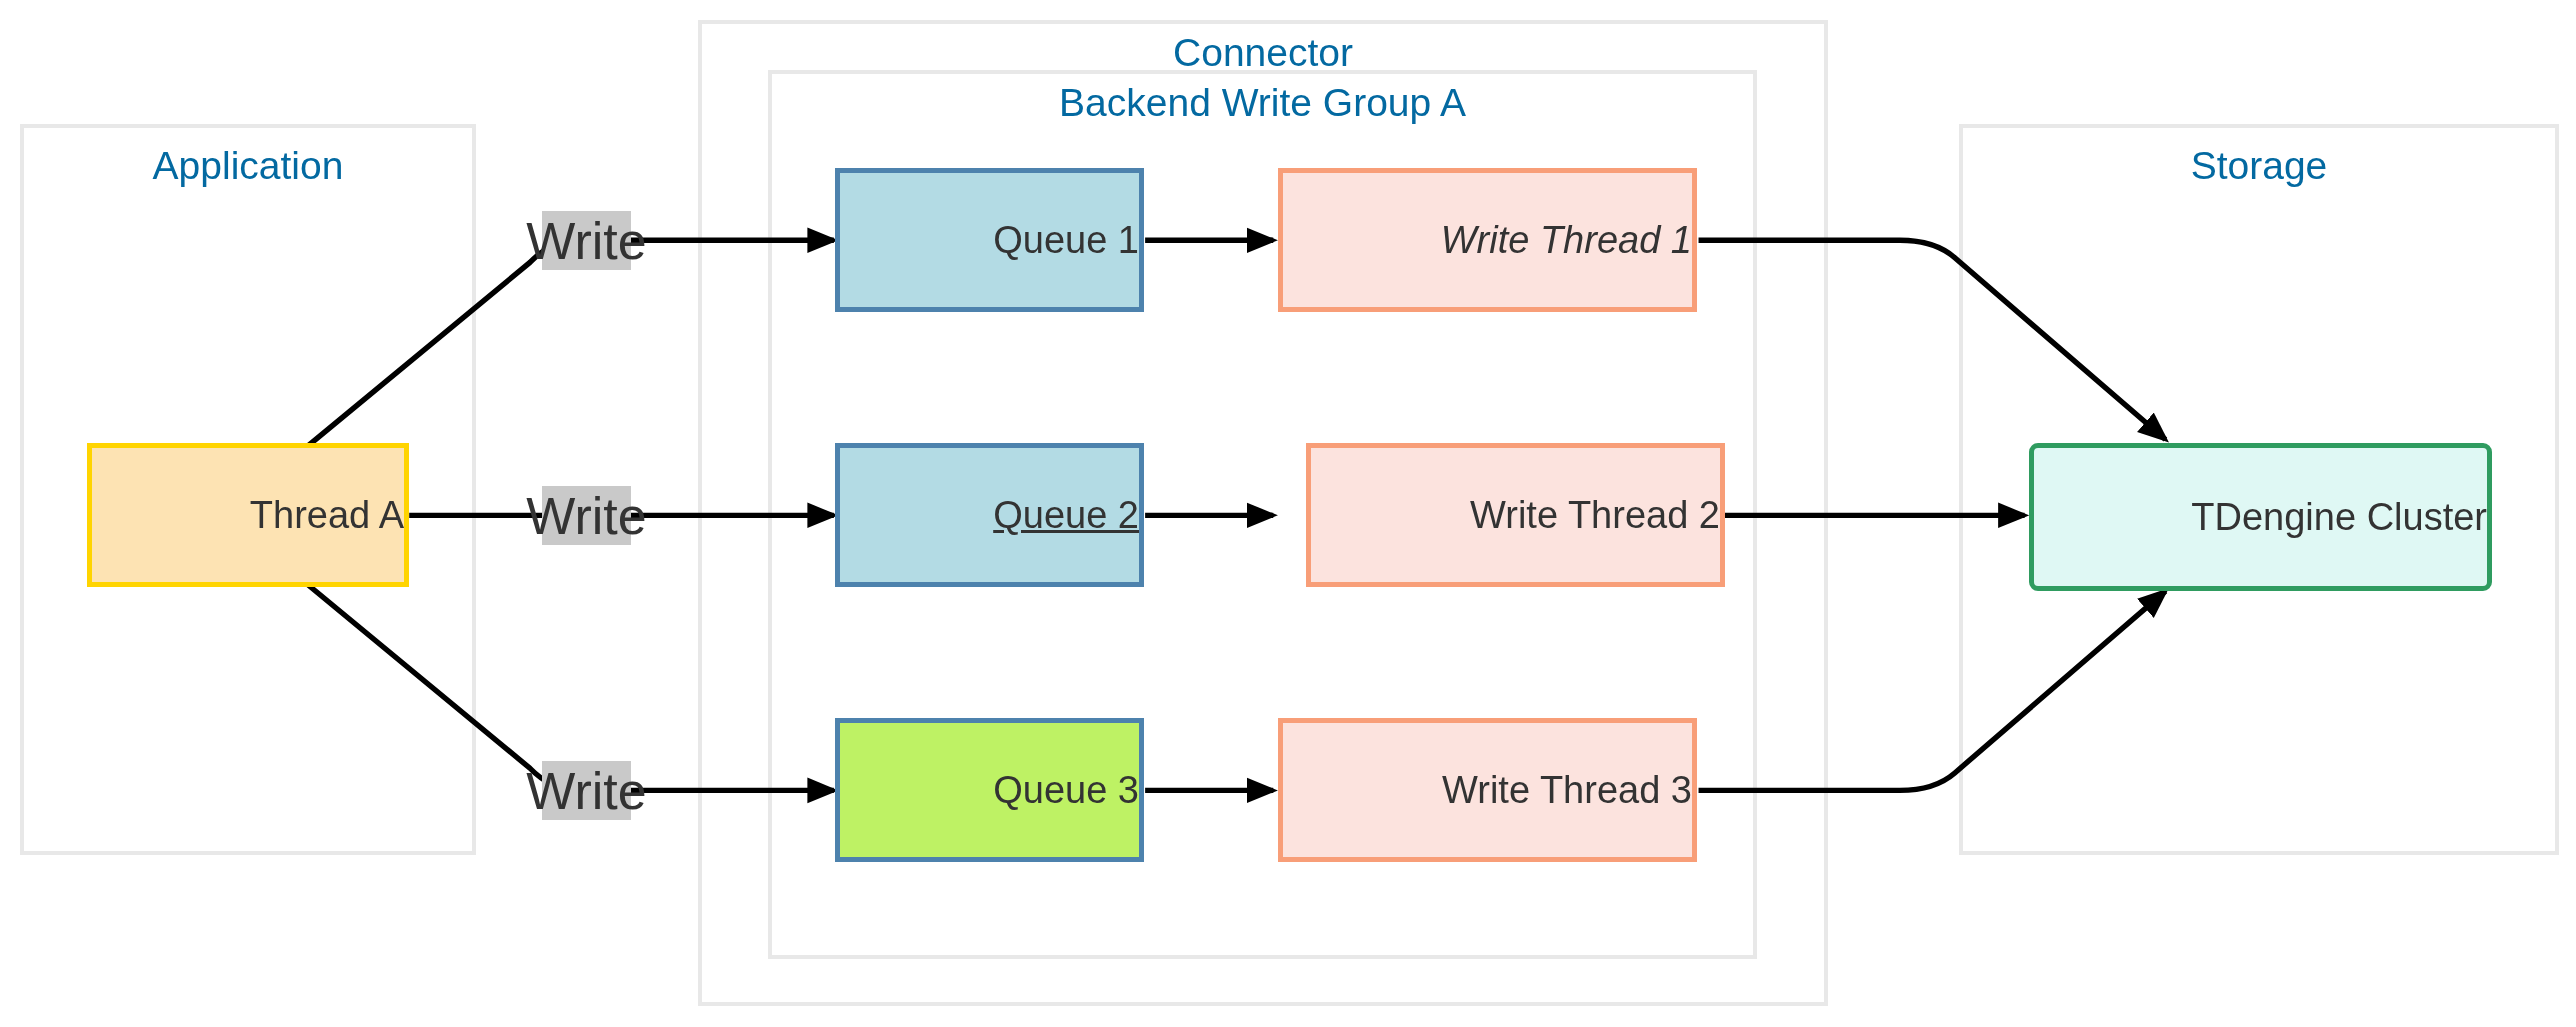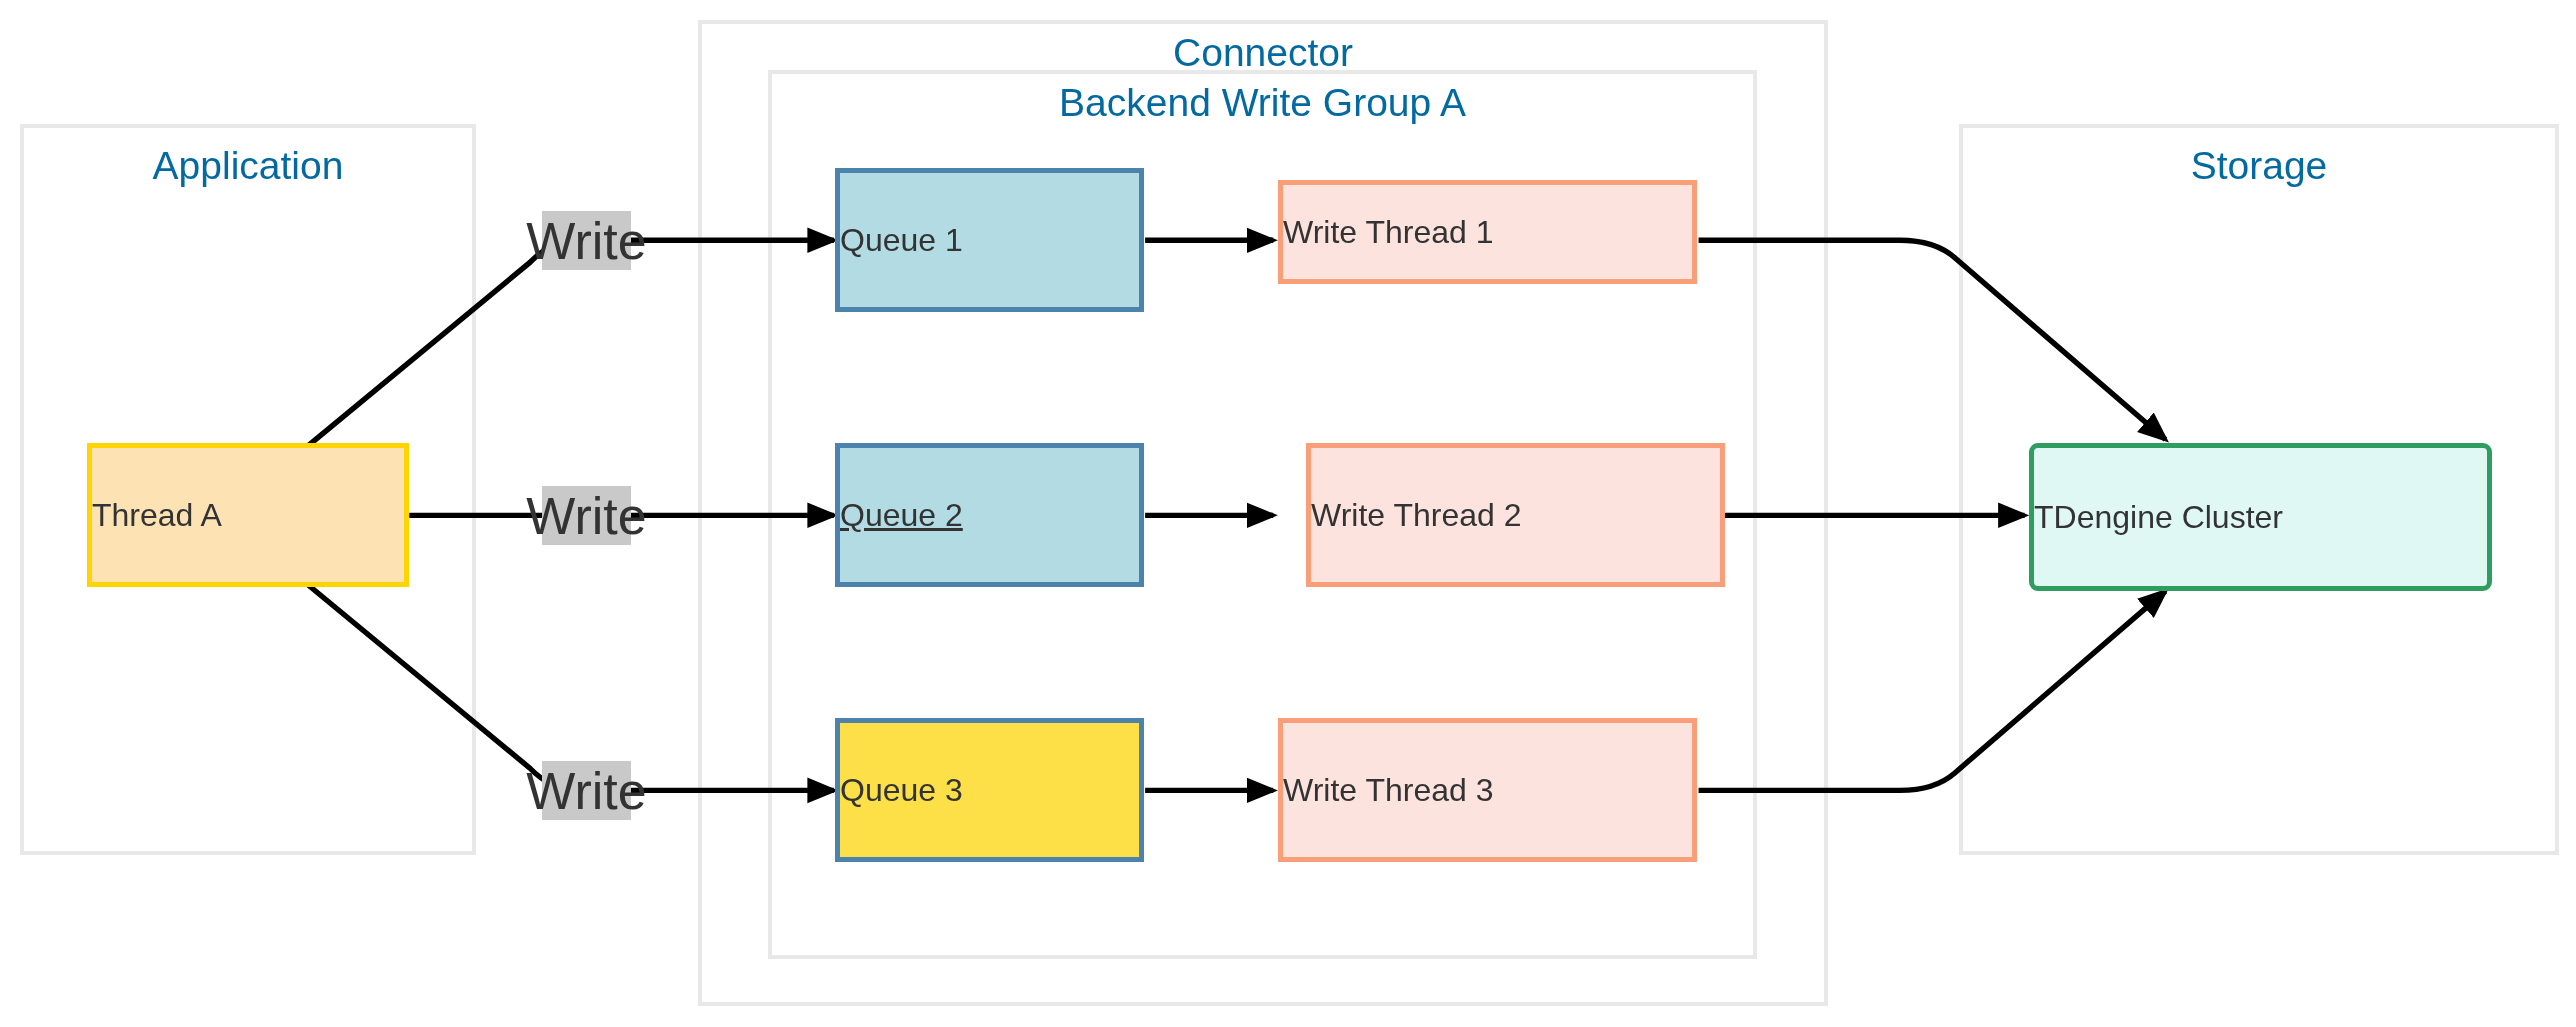--- a/index.html
+++ b/index.html
@@ -52,30 +52,30 @@
   }
 
   
   .node {
     position: absolute;
     box-sizing: border-box;
     border: 5.4px solid #999999;
     background: #eeeeee;
     display: flex;
     align-items: center;
-    justify-content: flex-start;
-    font-size: 32px;
+    justify-content: flex-end;
+    font-size: 38px;
     color: #333333;
     white-space: nowrap;
   }
   #n-thread-a { left: 87px;  top: 443px;  width: 322px; height: 144px; }
   #n-queue-1  { left: 835px; top: 168px;  width: 309px; height: 144px; }
   #n-queue-2  { left: 835px; top: 443px;  width: 309px; height: 144px; text-decoration: underline; }
   #n-queue-3  { left: 835px; top: 718px; width: 309px; height: 144px; }
-  #n-wt-1     { left: 1278px; top: 180px;  width: 419px; height: 104px; }
+  #n-wt-1     { left: 1278px; top: 168px;  width: 419px; height: 144px; font-style: italic; }
   #n-wt-2     { left: 1278px; top: 443px;  width: 419px; height: 144px; }
   #n-wt-3     { left: 1278px; top: 718px; width: 419px; height: 144px; }
   #n-tdengine { left: 2029px; top: 443px;  width: 463px; height: 148px; border-radius: 9px; }
 
   
   .edge-label {
     position: absolute;
     width: 89px;
     height: 59px;
     background: #c9c9c9;
@@ -138,21 +138,21 @@
   <div class="node" id="n-thread-a" style="background: rgb(253, 227, 179); border-color: rgb(255, 212, 0);">
     <span>Thread A</span>
   </div>
 
   <div class="node" id="n-queue-1" style="background: rgb(179, 219, 228); border-color: rgb(77, 130, 173);">
     <span>Queue 1</span>
   </div>
   <div class="node" id="n-queue-2" style="background: rgb(179, 219, 228); border-color: rgb(77, 130, 173);">
     <span>Queue 2</span>
   </div>
-  <div class="node" id="n-queue-3" style="background: #fde047; border-color: rgb(77, 130, 173);">
+  <div class="node" id="n-queue-3" style="background: #bef264; border-color: rgb(77, 130, 173);">
     <span>Queue 3</span>
   </div>
 
   <div class="node" id="n-wt-1" style="background: rgb(252, 227, 222); border-color: rgb(248, 158, 120);">
     <span>Write Thread 1</span>
   </div>
   <div class="node" id="n-wt-2" style="background: rgb(252, 227, 222); border-color: rgb(248, 158, 120); margin-left: 28px;">
     <span>Write Thread 2</span>
   </div>
   <div class="node" id="n-wt-3" style="background: rgb(252, 227, 222); border-color: rgb(248, 158, 120);">

